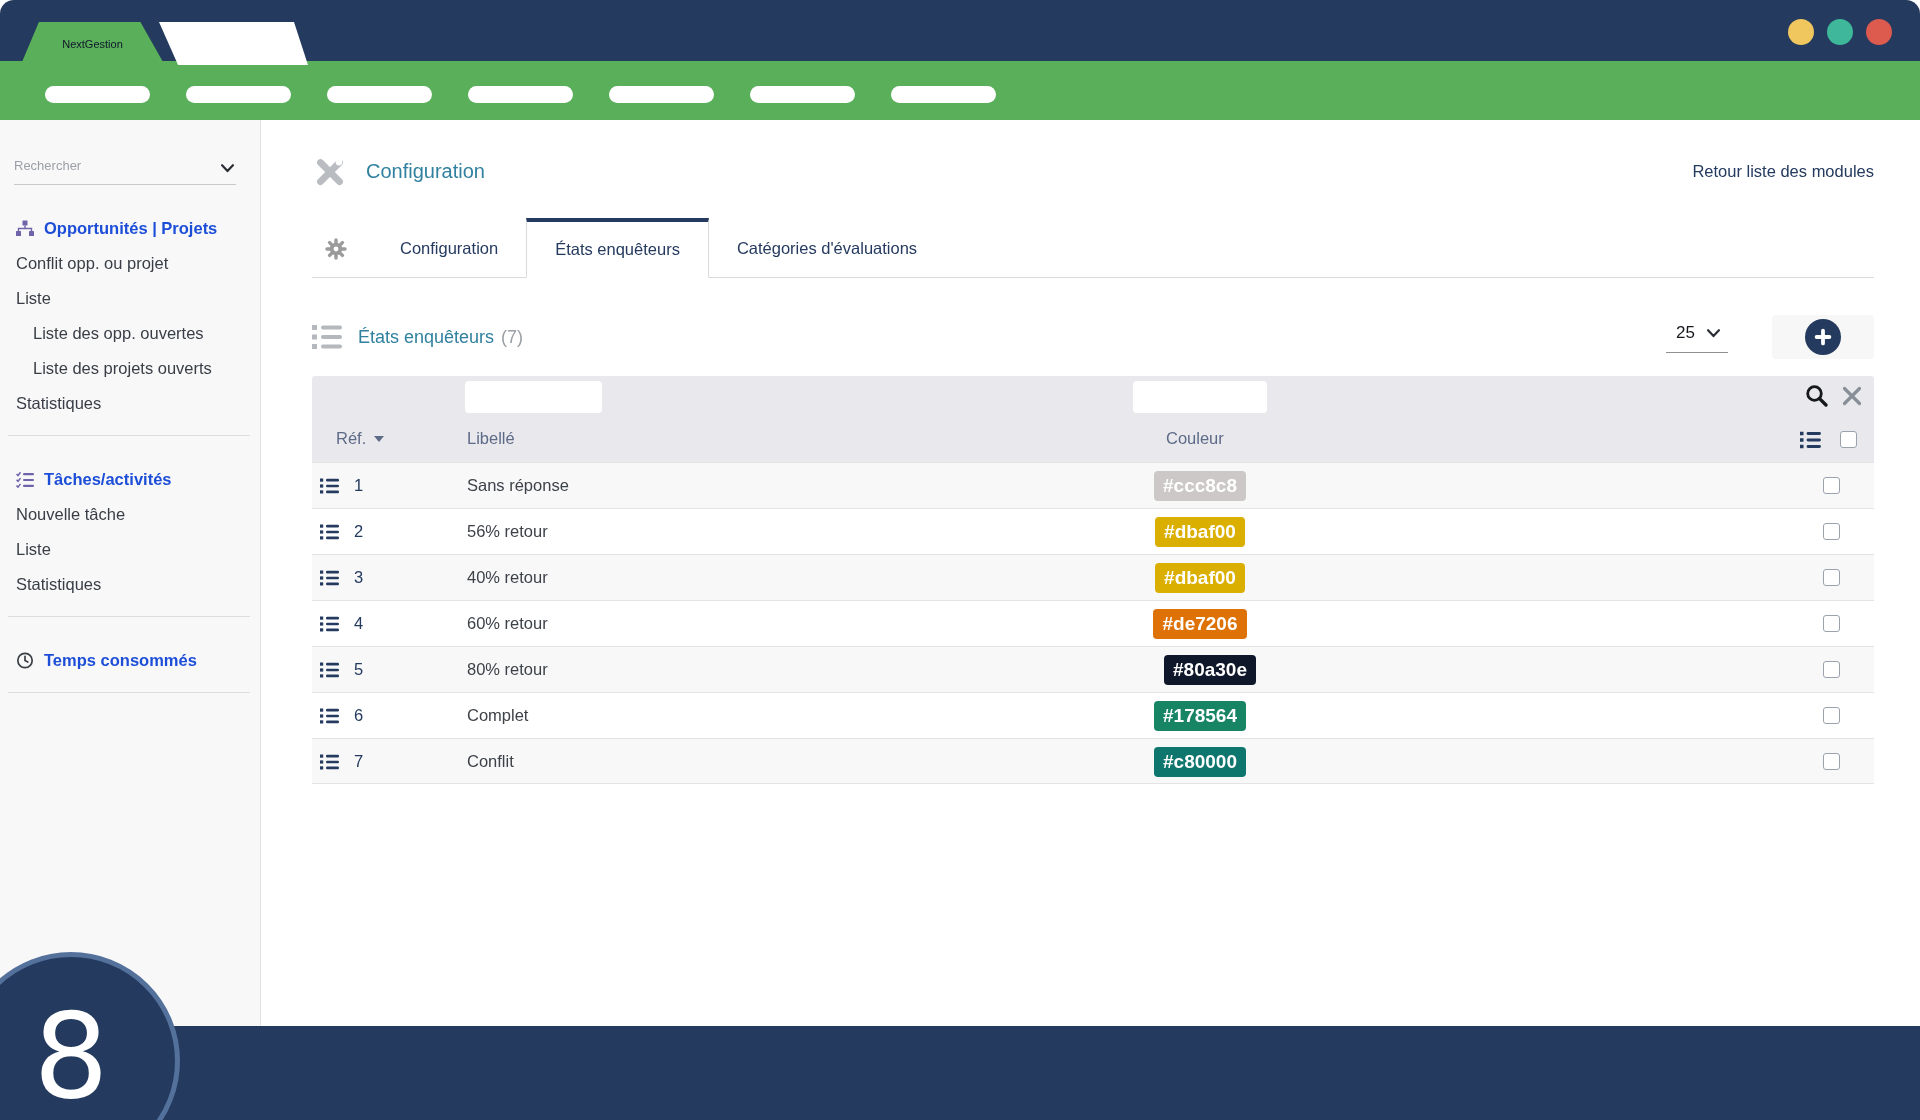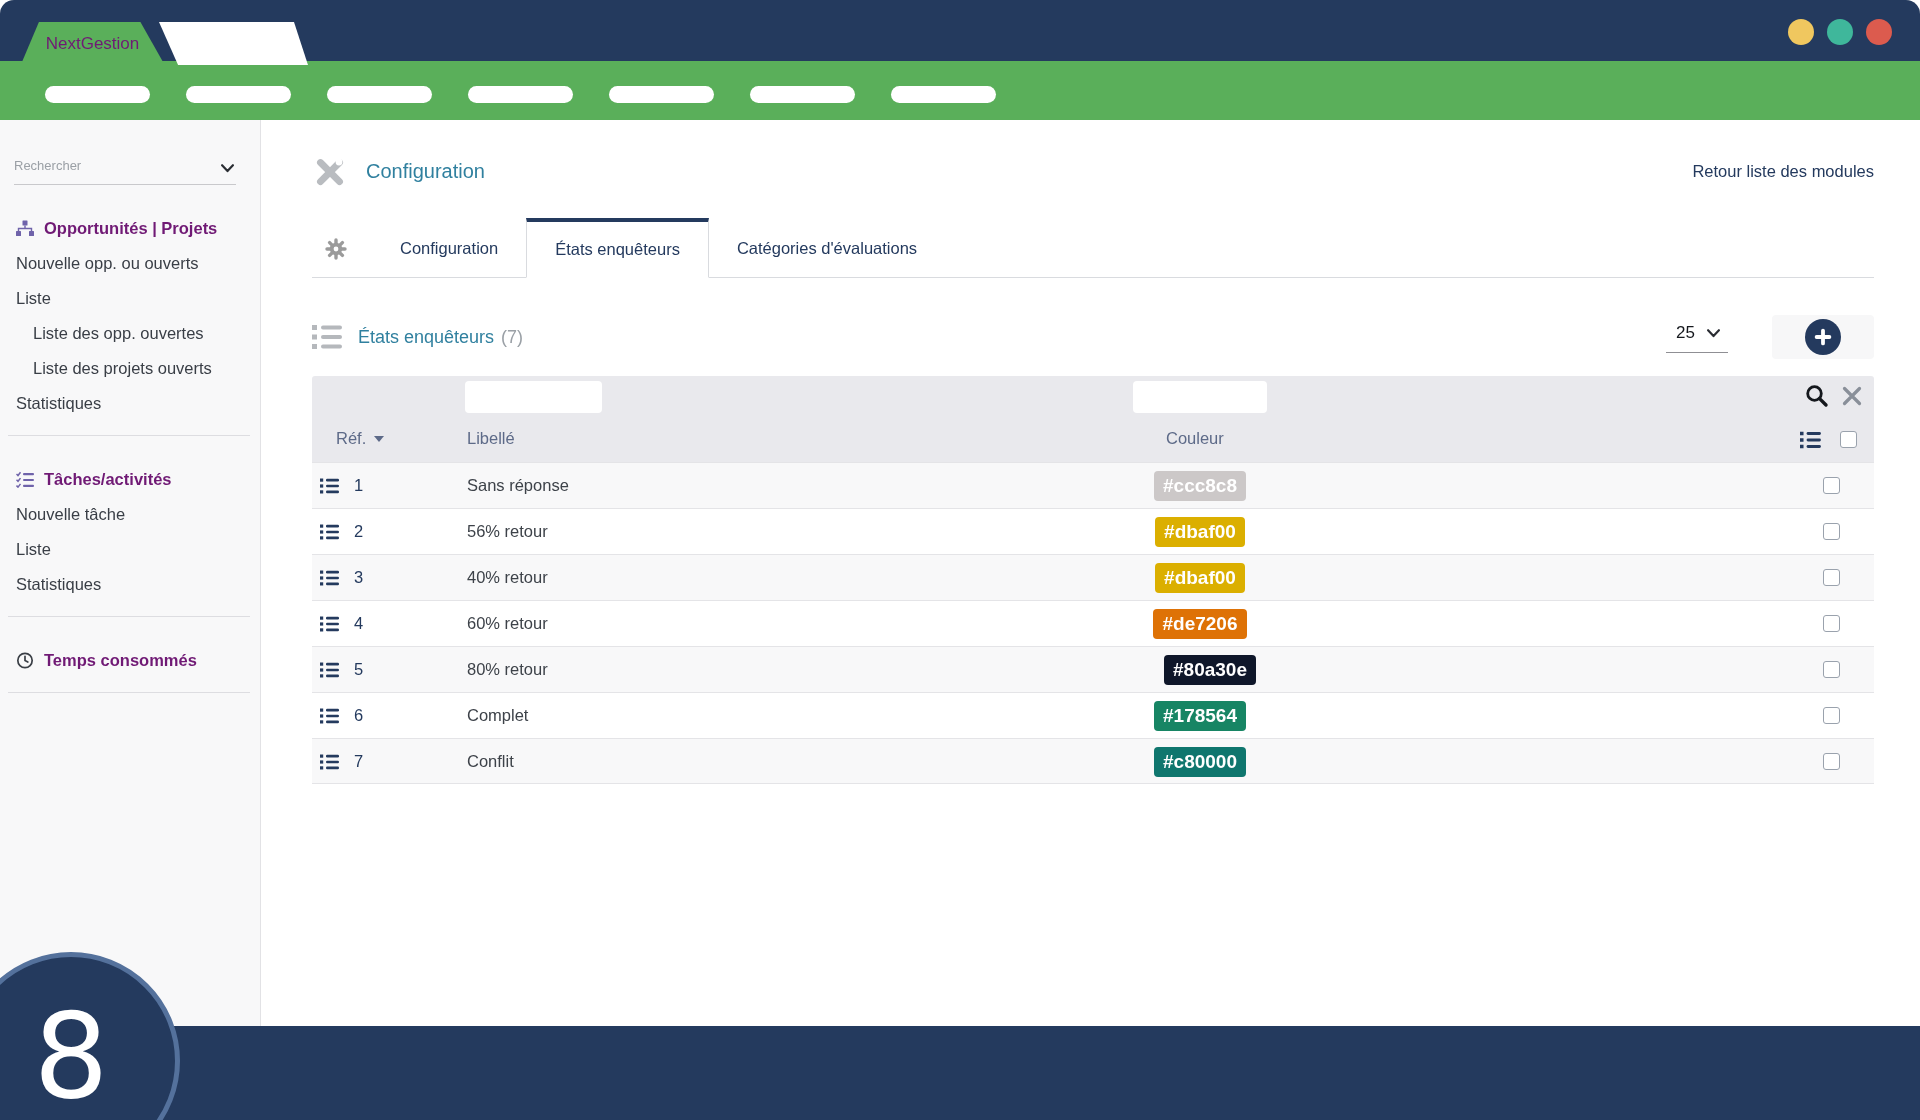--- a/index.html
+++ b/index.html
@@ -5,21 +5,21 @@
   * { margin:0; padding:0; box-sizing:border-box; }
   html,body { width:1920px; height:1120px; background:#fff; overflow:hidden;
               font-family:"Liberation Sans", sans-serif; }
   .app { position:relative; width:1920px; height:1120px; }
 
   
   .topbar { position:absolute; top:0; left:0; width:1920px; height:61px;
             background:var(--c-navy); border-radius:14px 14px 0 0; z-index:2; }
   .brand-tab { position:absolute; left:22px; top:22px; width:141px; height:40px;
                background:var(--c-green); clip-path:polygon(12% 0,84% 0,100% 100%,0 100%);
-               color:#701a75; font-size:17px; display:flex; align-items:center;
+               color:#0f172a; font-size:11px; display:flex; align-items:center;
                justify-content:center; padding-top:3px; z-index:4; }
   .brand-ghost { position:absolute; left:159px; top:22px; width:149px; height:43px;
                  background:#fff; clip-path:polygon(0 0,90.6% 0,100% 100%,12.8% 100%); z-index:4; }
   .dots { position:absolute; right:28px; top:19px; display:flex; gap:13px; z-index:4; }
   .dot { width:26px; height:26px; border-radius:50%; }
 
   .greenbar { position:absolute; top:61px; left:0; width:1920px; height:59px;
               background:var(--c-green); z-index:1; }
   .pills { position:absolute; left:45px; top:25px; display:flex; gap:36px; }
   .pill { width:105px; height:17px; border-radius:9px; background:#fff; }
@@ -28,21 +28,21 @@
   .sidebar { position:absolute; top:120px; left:0; width:261px; height:906px;
              background:#f8f8f9; border-right:1px solid #e2e2e5; }
   .search-wrap { margin:36px 24px 0 14px; position:relative;
                  border-bottom:1px solid #c9c9cc; padding-bottom:10px; }
   .search-input { border:none; background:transparent; outline:none; font-size:13px;
                   width:195px; color:#0f172a; font-family:inherit; }
   .search-input::placeholder { color:#9ba0a6; opacity:1; }
   .search-caret { position:absolute; right:2px; top:8px; }
   .side-section { margin:34px 10px 0 16px; }
   .side-header { display:flex; align-items:center; gap:10px; font-weight:bold;
-                 font-size:16.5px; color:#701a75; margin-bottom:16px; cursor:pointer; }
+                 font-size:16.5px; color:#1d4ed8; margin-bottom:16px; cursor:pointer; }
   .side-item { font-size:16.5px; color:#393e46; margin-bottom:16px; cursor:pointer; }
   .side-item.indent { padding-left:17px; }
   .side-divider { border-top:1px solid #dddde1; margin:22px 10px 0 8px; }
 
   
   .footer { position:absolute; left:0; bottom:0; width:1920px; height:94px;
             background:var(--c-navy); }
   .page-circle { position:absolute; left:-38px; top:952px; width:218px; height:218px;
                  border-radius:50%; background:var(--c-navy); border:5px solid #54719c;
                  display:flex; align-items:center; justify-content:center; z-index:5;
@@ -242,21 +242,21 @@
     </div>
     <div id="side-sections">
   <div class="side-section">
     <div class="side-header">
       <svg width="18" height="17">
               <use href="#sym-sitemap"></use>
             </svg>
       <span class="side-title">Opportunités | Projets</span>
     </div>
     <div class="side-items">
-  <div class="side-item">Nouvelle opp. ou ouverts</div>
+  <div class="side-item">Conflit opp. ou projet</div>
 
   <div class="side-item">Liste</div>
 
   <div class="side-item indent">Liste des opp. ouvertes</div>
 
   <div class="side-item indent">Liste des projets ouverts</div>
 
   <div class="side-item">Statistiques</div>
 </div>
   </div>

